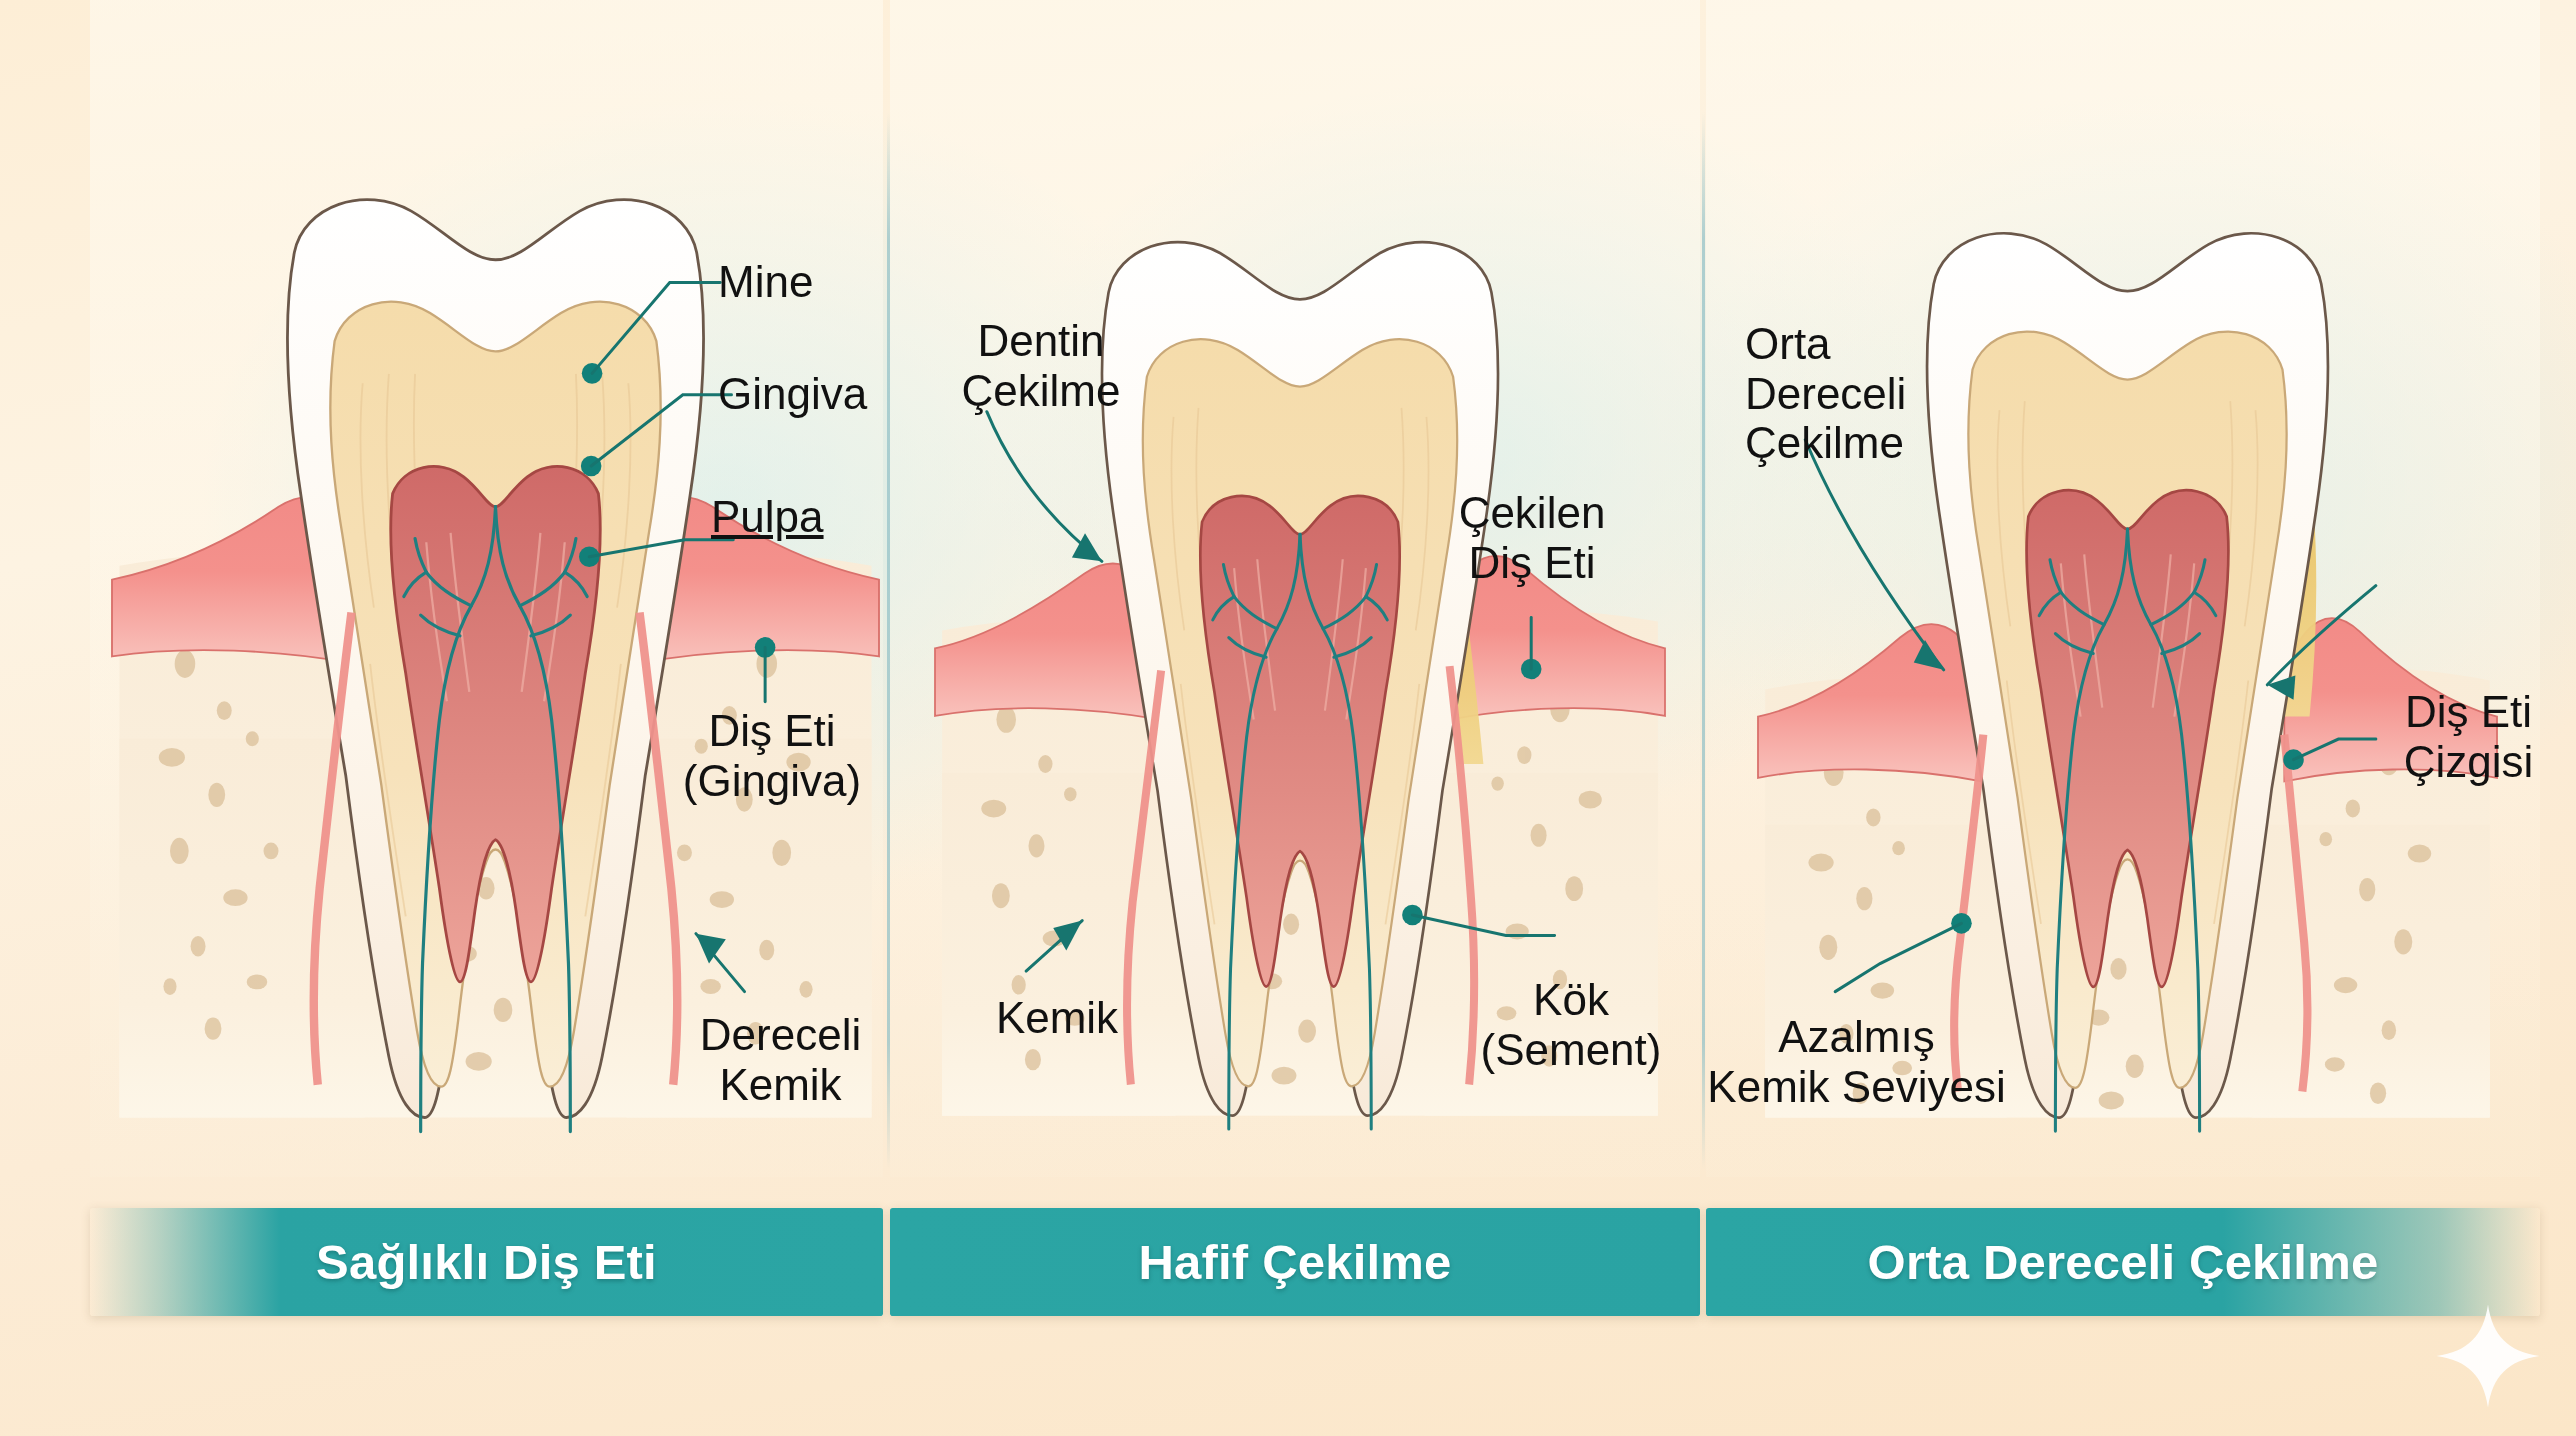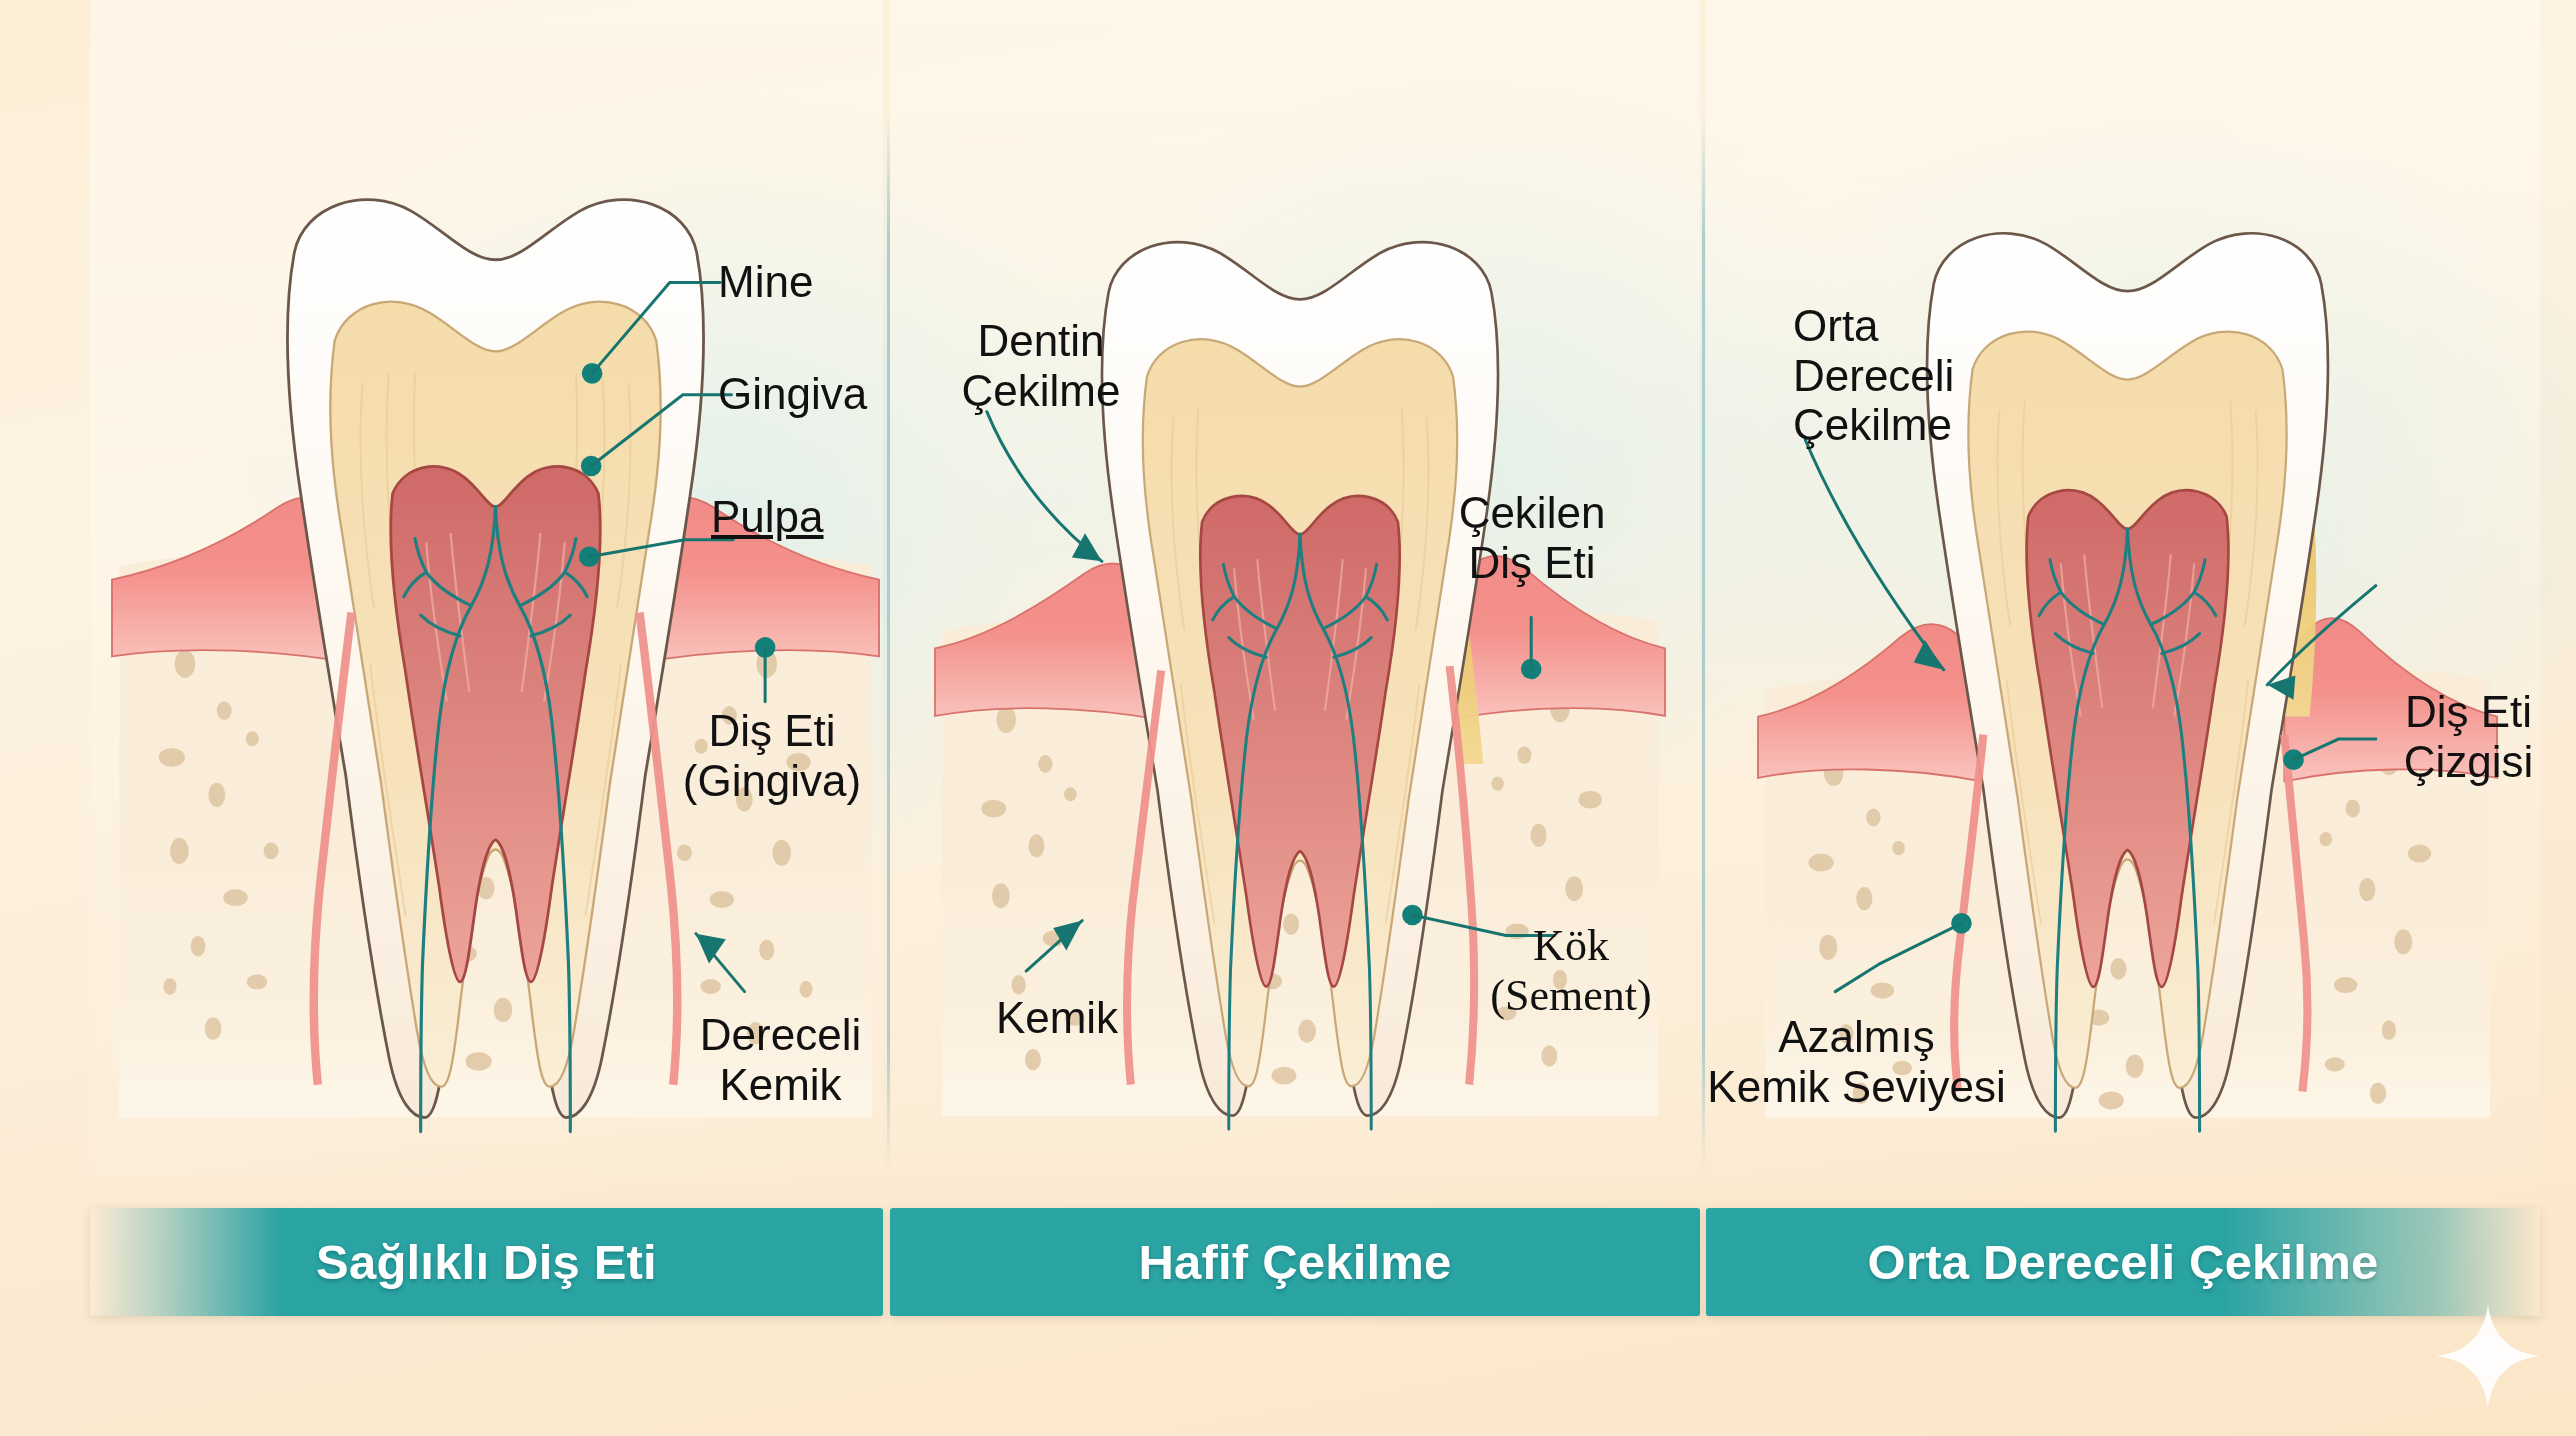--- a/index.html
+++ b/index.html
@@ -293,21 +293,21 @@
     <path d="M1157,984 L1126,992 L1140,1016 Z" fill="#17756f"></path>
     <circle class="dot" cx="1510" cy="978" r="11"></circle>
     <path class="leader" d="M1510,978 L1610,1000 L1662,1000"></path>
   </svg>
 
   <div class="lbl c" style="left:924px;top:316px;width:234px;">Dentin
 Çekilme</div>
   <div class="lbl c" style="left:1420px;top:488px;width:224px;">Çekilen
 Diş Eti</div>
   <div class="lbl c" style="left:945px;top:993px;width:224px;">Kemik</div>
-  <div class="lbl c" style="left:1440px;top:921px;width:262px;font-family:Liberation Serif, serif;">Kök
+  <div class="lbl c" style="left:1440px;top:975px;width:262px;">Kök
 (Sement)</div>
 
   <div class="panel" style="left:1706px;width:834px;">
     <div class="panel-bg"></div>
   </div>
 
   <svg style="position:absolute;left:1758px;top:174px;" width="739" height="995" viewBox="0 0 820 1100">
 
     <path d="M8,570 C120,548 200,556 276,568 L276,1045 L8,1045 Z" fill="url(#boneG)"></path>
     <path d="M812,560 C700,538 618,546 548,558 L548,1045 L812,1045 Z" fill="url(#boneG)"></path>
@@ -393,21 +393,21 @@
     <path class="leader" d="M1930,470 C1968,560 2020,640 2078,716"></path>
     <path d="M2078,716 L2046,708 L2058,684 Z" fill="#17756f"></path>
     <path class="leader" d="M2540,626 C2494,664 2456,698 2424,732"></path>
     <path d="M2424,732 L2454,722 L2452,748 Z" fill="#17756f"></path>
     <circle class="dot" cx="2452" cy="812" r="11"></circle>
     <path class="leader" d="M2452,812 L2500,790 L2540,790"></path>
     <circle class="dot" cx="2097" cy="987" r="11"></circle>
     <path class="leader" d="M2097,987 L2010,1030 L1962,1060"></path>
   </svg>
 
-  <div class="lbl l" style="left:1745px;top:301px;width:262px;margin-left:48px;">Orta
+  <div class="lbl l" style="left:1745px;top:319px;width:262px;">Orta
 Dereceli
 Çekilme</div>
   <div class="lbl c" style="left:2361px;top:687px;width:215px;">Diş Eti
 Çizgisi</div>
   <div class="lbl c" style="left:1674px;top:1012px;width:365px;">Azalmış
 Kemik Seviyesi</div>
 
   <div class="banner b1" style="left:90px;top:1208px;width:793px;">
     <span>Sağlıklı Diş Eti</span>
   </div>

